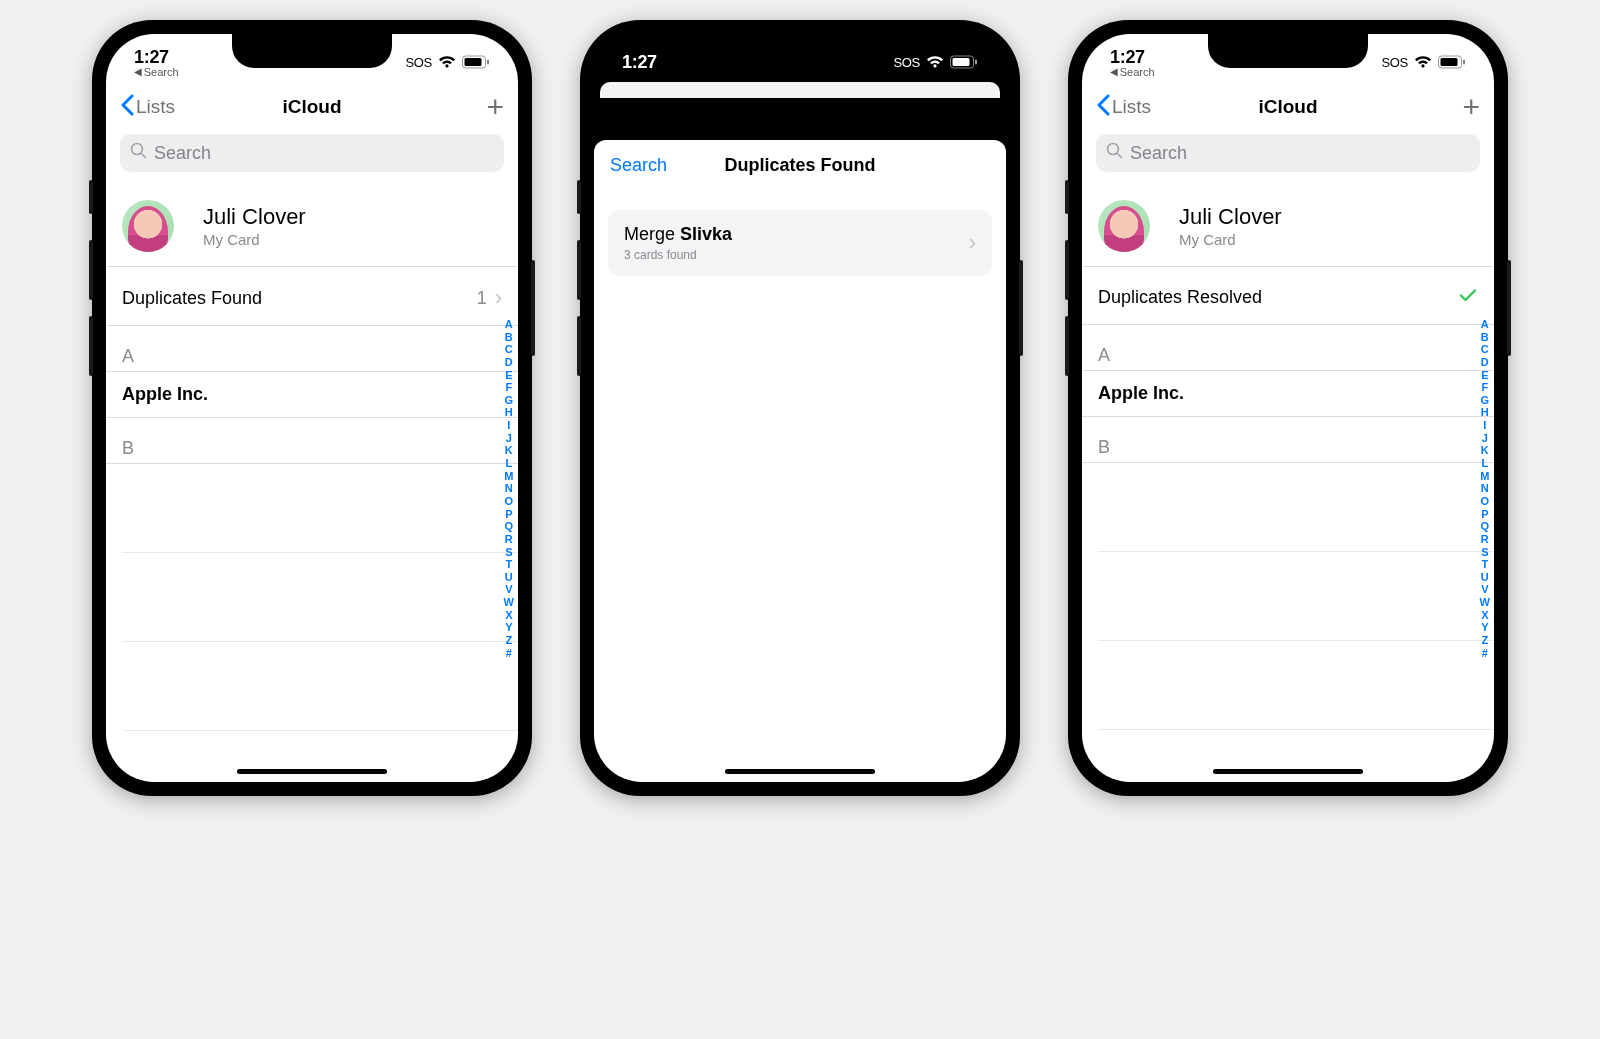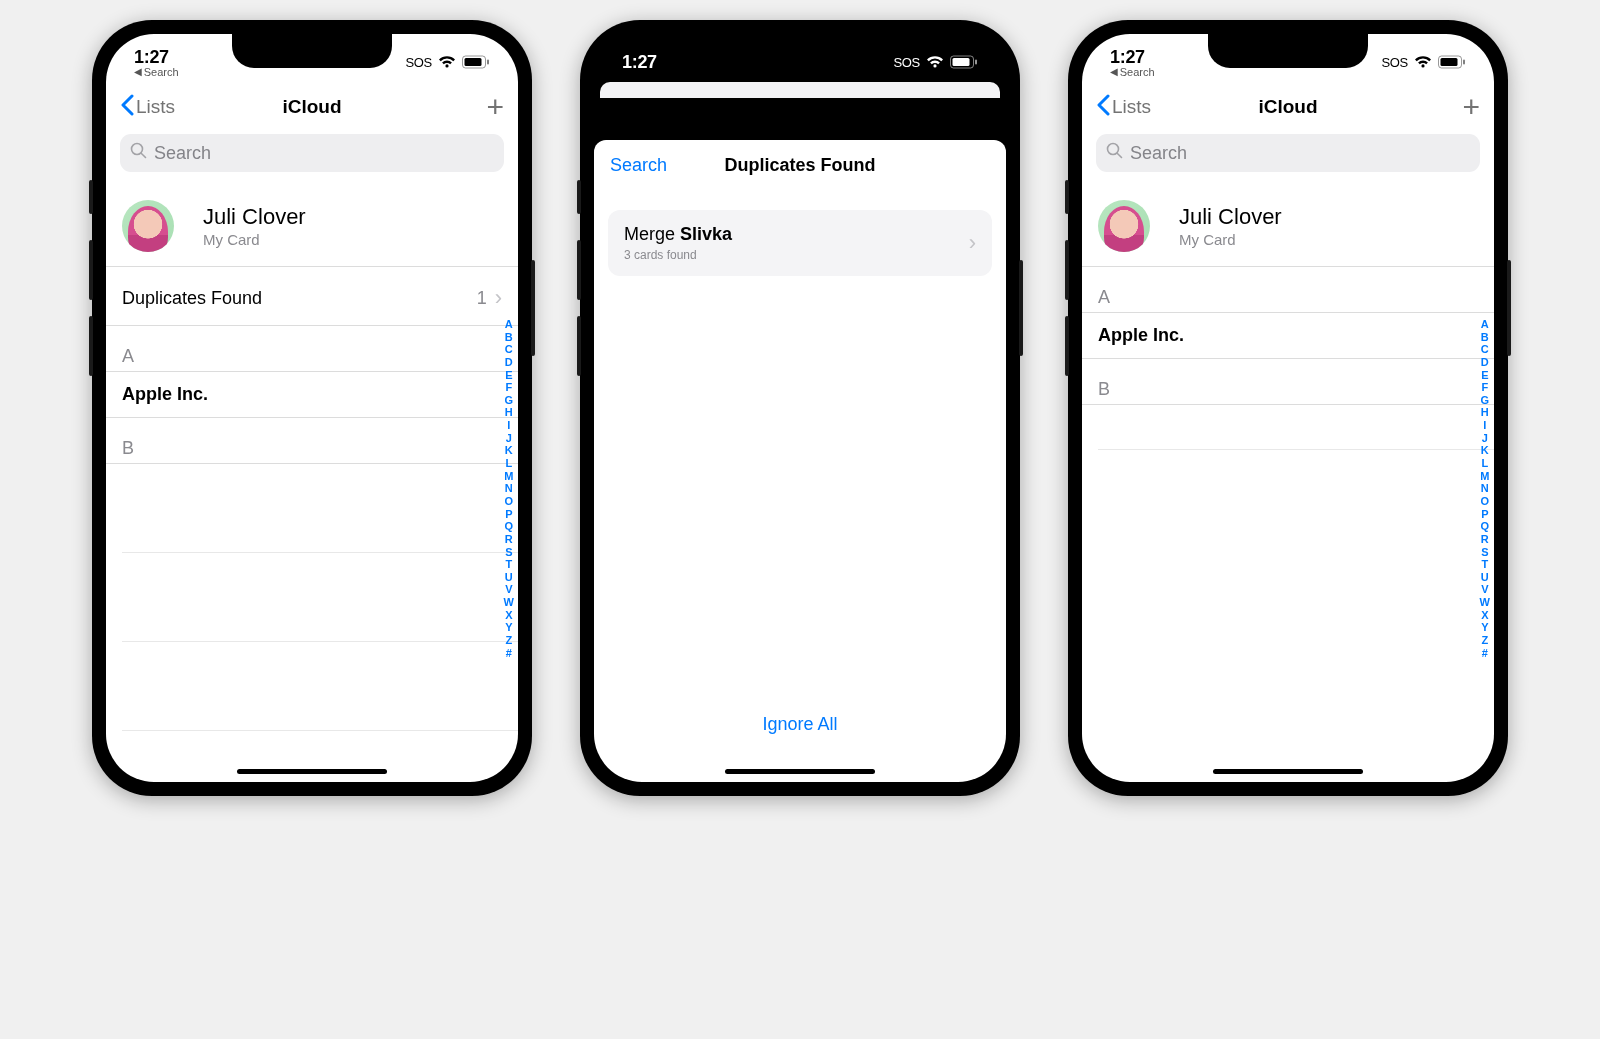--- a/index.html
+++ b/index.html
@@ -443,21 +443,20 @@
             <span class="dup-card-name">
               <span class="first">Merge</span>
               <span class="last">Slivka</span>
             </span>
             <span class="dup-card-sub">3 cards found</span>
           </div>
           <span class="chevron-right">›</span>
         </div>
       </div>
       <div class="sheet-footer">
-        <button class="ignore-btn">Ignore All</button>
       </div>
       <div class="home-indicator"></div>
     </div>
   </div>
 </div>
 
 <div class="phone">
   <div class="side-btn l1"></div>
   <div class="side-btn l2"></div>
   <div class="side-btn l3"></div>
@@ -518,20 +517,30 @@
     </div>
 
     <div class="my-card-row">
       <div class="avatar"></div>
       <div class="my-card-text">
         <span class="my-card-name">Juli Clover</span>
         <span class="my-card-sub">My Card</span>
       </div>
     </div>
 
+    <div class="dup-row">
+      <span class="dup-row-left">Duplicates Resolved</span>
+      <span class="dup-row-right">
+        <span class="check-icon">
+          <svg width="20" height="20" viewBox="0 0 20 20">
+              <path d="M3 10.5l4.5 4.5L17 5.5" stroke="#34c759" stroke-width="2.4" stroke-linecap="round" stroke-linejoin="round" fill="none"></path>
+            </svg>
+        </span>
+      </span>
+    </div>
 
     <div class="section-header">A</div>
     <div class="contact-row">Apple Inc.</div>
     <div class="section-header">B</div>
 
     <div class="list-lines"></div>
 
     <div class="index-bar">
         <span>A</span>
         <span>B</span>

